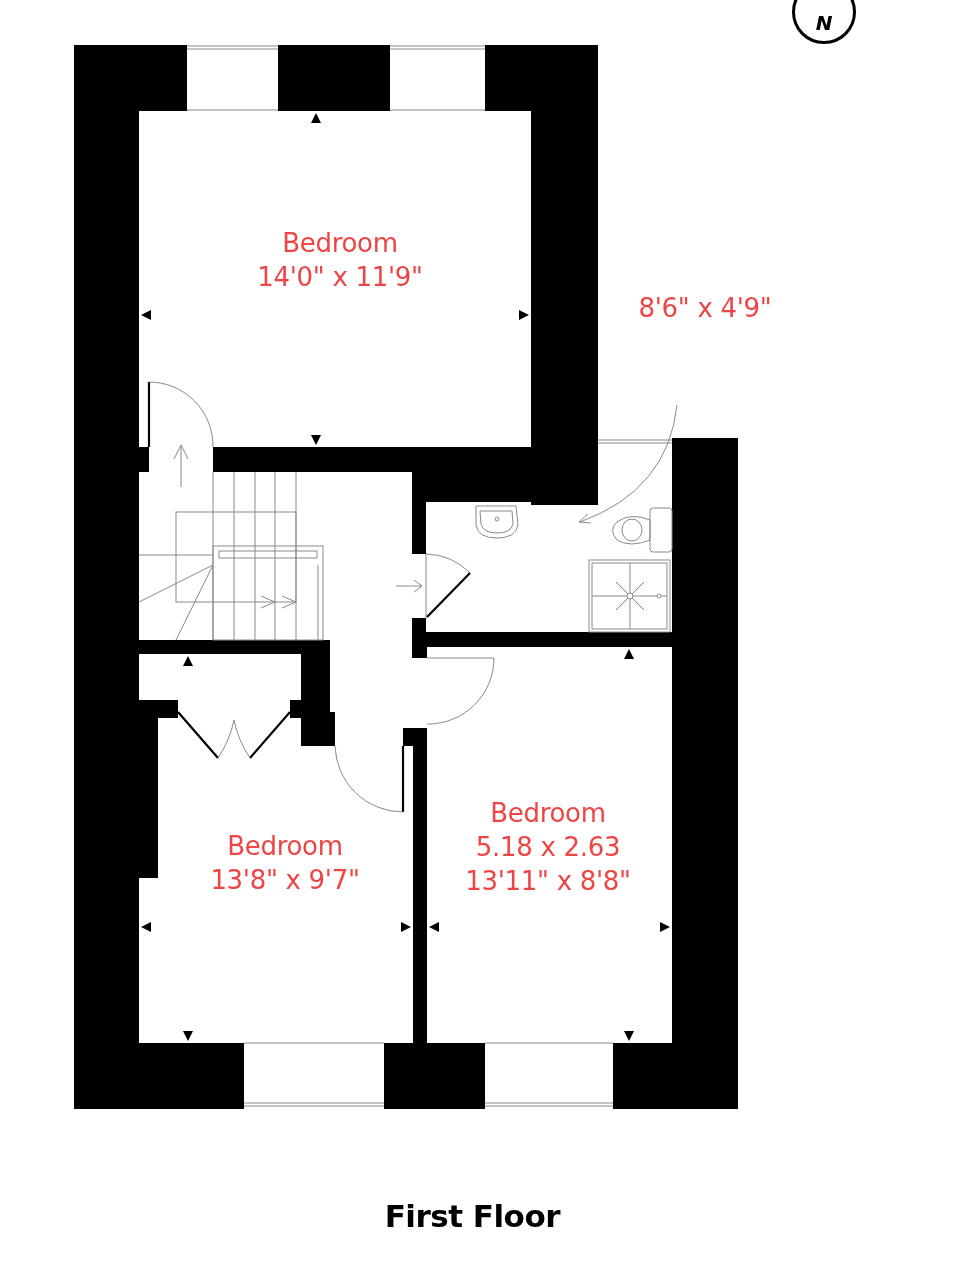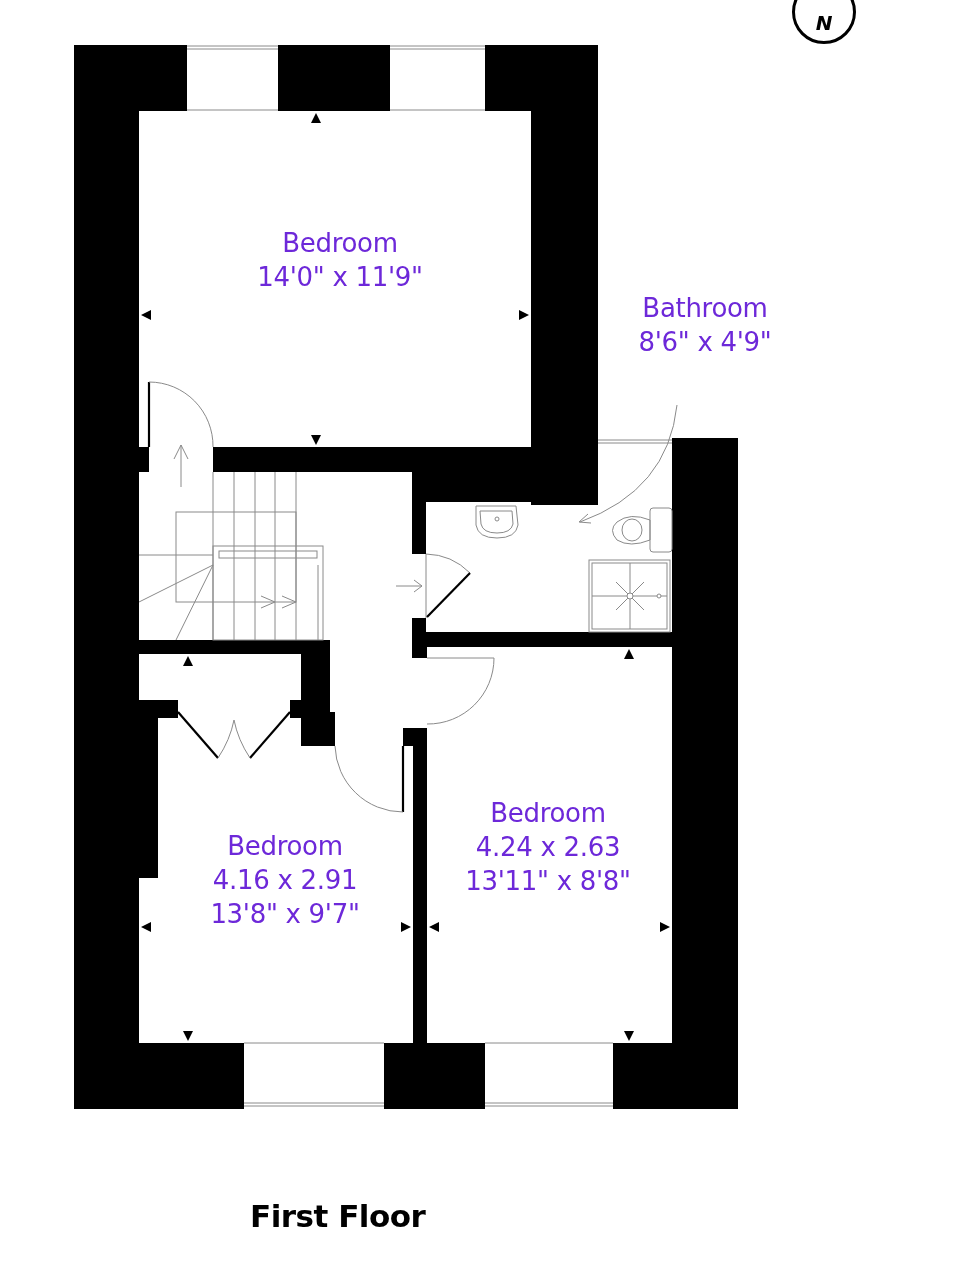--- a/index.html
+++ b/index.html
@@ -2,27 +2,27 @@
 <html><head>
   <meta charset="utf-8">
   <style>
     html, body { margin: 0; padding: 0; background: #ffffff; }
     body { width: 960px; height: 1284px; position: relative; overflow: hidden; font-family: "DejaVu Sans", sans-serif; }
     svg.plan { position: absolute; left: 0; top: 0; width: 960px; height: 1284px; }
     .wall { fill: #000000; }
     .thin { fill: none; stroke: #8a8a8a; stroke-width: 1; }
     .door-leaf { stroke: #000; stroke-width: 2.2; fill: none; }
     .label {
-      position: absolute; text-align: center; color: #6d28d9;
+      position: absolute; text-align: center; color: #ef4444;
       font-family: "DejaVu Sans", sans-serif; font-size: 26px; line-height: 34px;
       letter-spacing: -0.3px;
     }
     .label div { white-space: nowrap; }
     .title {
-      position: absolute; left: 250px; top: 1198px; width: 310px; text-align: left;
+      position: absolute; left: 250px; top: 1198px; width: 310px; text-align: right;
       font-family: "DejaVu Sans", sans-serif; font-weight: bold; font-size: 31px; color: #000;
       letter-spacing: -0.5px;
     }
     .compass {
       position: absolute; left: 792px; top: -20px; width: 64px; height: 64px;
       border: 3px solid #000; border-radius: 50%; box-sizing: border-box;
       display: flex; align-items: center; justify-content: center;
     }
     .compass span {
       font-family: "DejaVu Sans", sans-serif; font-weight: bold; font-style: italic;
@@ -188,29 +188,27 @@
 <div class="compass">
   <span>N</span>
 </div>
 
 <div class="label" style="left:200px; top:226px; width:280px;">
   <div>Bedroom</div>
   <div>14'0" x 11'9"</div>
 </div>
 
 <div class="label" style="left:565px; top:291px; width:280px;">
-  <div>Bathroom</div>
   <div>8'6" x 4'9"</div>
 </div>
 
 <div class="label" style="left:150px; top:829px; width:270px;">
   <div>Bedroom</div>
-  <div>4.16 x 2.91</div>
   <div>13'8" x 9'7"</div>
 </div>
 
 <div class="label" style="left:413px; top:796px; width:270px;">
   <div>Bedroom</div>
-  <div>4.24 x 2.63</div>
+  <div>5.18 x 2.63</div>
   <div>13'11" x 8'8"</div>
 </div>
 
 <div class="title">First Floor</div>
 
 </body></html>

